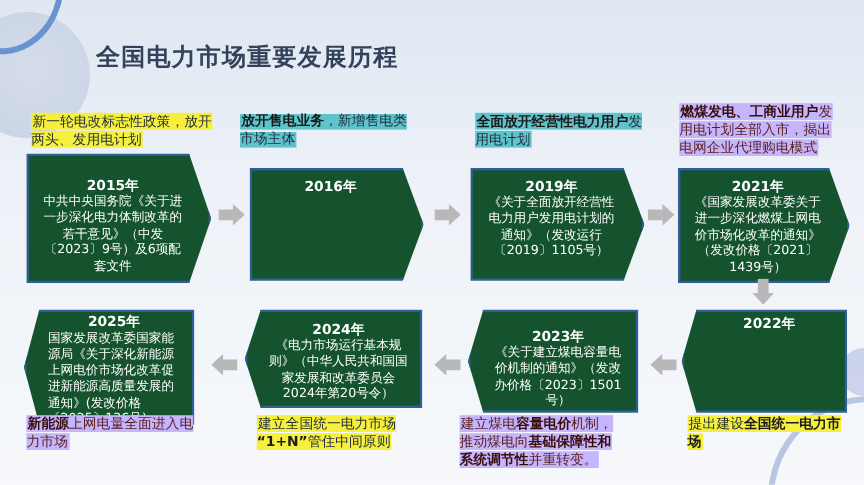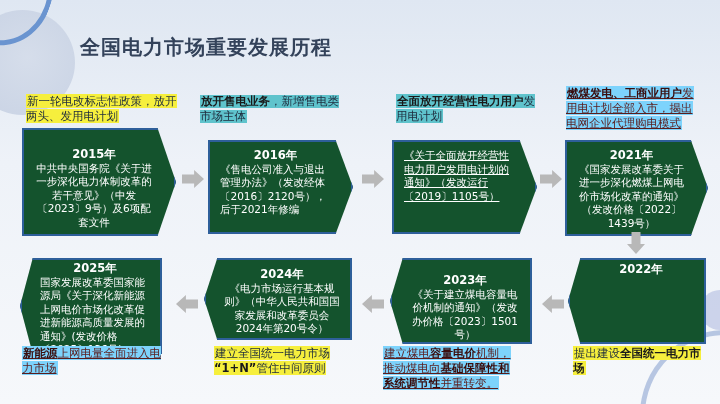--- a/index.html
+++ b/index.html
@@ -30,21 +30,21 @@
   .title {
     position:absolute; left:80px; top:34px; font-size:20px; font-weight:bold; color:#33425a;
     letter-spacing:1px;
   }
   .note {
     position:absolute; font-size:11.5px; line-height:15px; color:#1d2b3c;
   }
   .hl { padding:0 1px; }
   .hl-yellow { background:#f6ef3d; }
   .hl-cyan { background:#5fc3cc; }
-  .hl-red { background:#7dd3fc; color:#5a1d1d;text-decoration:underline; }
+  .hl-red { background:#c4b5fd; color:#5a1d1d; }
   .bold { font-weight:bold; color:#1a1a1a; }
   .box {
     position:absolute; background:#14532d; color:#ffffff; border:2px solid #2e5f9a;
     box-sizing:border-box; text-align:center; font-size:10.5px; line-height:13.5px;
     padding:7px 10px 4px 10px;
   }
   .box .year { font-weight:bold; font-size:11.5px; display:block; }
   .box-right { clip-path: polygon(0 0, 88% 0, 100% 50%, 88% 100%, 0 100%); padding-right:20px; }
   .box-left { clip-path: polygon(9% 0, 100% 0, 100% 100%, 9% 100%, 0 50%); padding-left:18px; }
   .arrow {
@@ -81,32 +81,32 @@
 </div>
 
 <div class="box box-right" style="left:22px; top:128px; width:154px; height:108px; padding-top:18px;">
   <span class="year">2015年</span>
   <span>中共中央国务院《关于进一步深化电力体制改革的若干意见》（中发〔2023〕9号）及6项配套文件</span>
 </div>
 <div class="arrow arrow-r" style="left:182px; top:170px;"></div>
 
 <div class="box box-right" style="left:208px; top:140px; width:145px; height:94px;">
   <span class="year">2016年</span>
-  <span style="display:block;text-align:left;">《售电公司准入与退出管理办法》（发改经体〔2016〕2120号），后于2021年修编</span>
 </div>
 <div class="arrow arrow-r" style="left:362px; top:170px;"></div>
 
 <div class="box box-right" style="left:392px; top:140px; width:145px; height:94px;">
-  <span style="display:block;text-align:left;text-decoration:underline;">《关于全面放开经营性电力用户发用电计划的通知》（发改运行〔2019〕1105号）</span>
+  <span class="year">2019年</span>
+  <span style="display:block;text-align:center;">《关于全面放开经营性电力用户发用电计划的通知》（发改运行〔2019〕1105号）</span>
 </div>
 <div class="arrow arrow-r" style="left:540px; top:170px;"></div>
 
 <div class="box box-right" style="left:565px; top:140px; width:143px; height:96px;">
   <span class="year">2021年</span>
-  <span>《国家发展改革委关于进一步深化燃煤上网电价市场化改革的通知》（发改价格〔2022〕1439号）</span>
+  <span>《国家发展改革委关于进一步深化燃煤上网电价市场化改革的通知》（发改价格〔2021〕1439号）</span>
 </div>
 <div class="arrow arrow-d" style="left:627px; top:232px;"></div>
 
 <div class="box box-left" style="left:568px; top:258px; width:138px; height:86px; padding-top:3px;">
   <span class="year">2022年</span>
 </div>
 <div class="arrow arrow-l" style="left:542px; top:295px;"></div>
 
 <div class="box box-left" style="left:390px; top:258px; width:142px; height:86px; padding-top:14px;">
   <span class="year">2023年</span>

